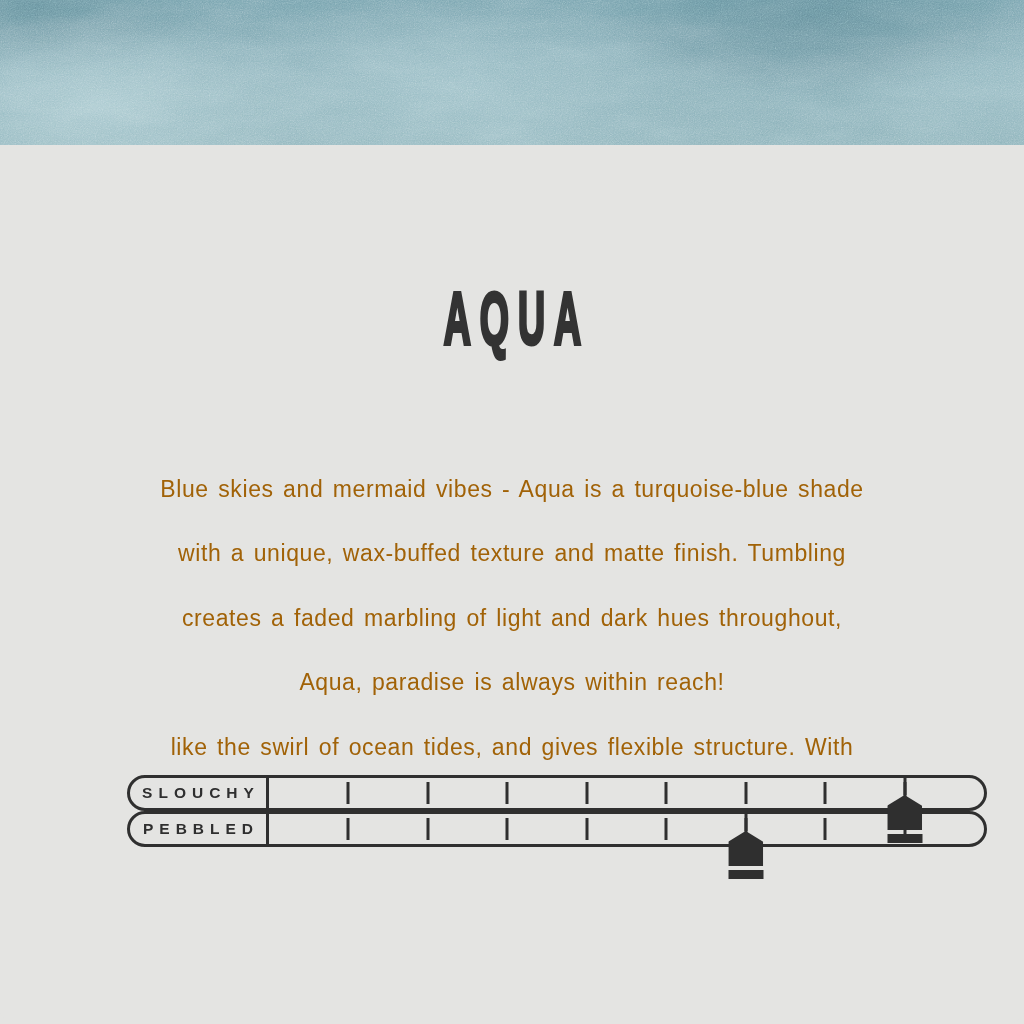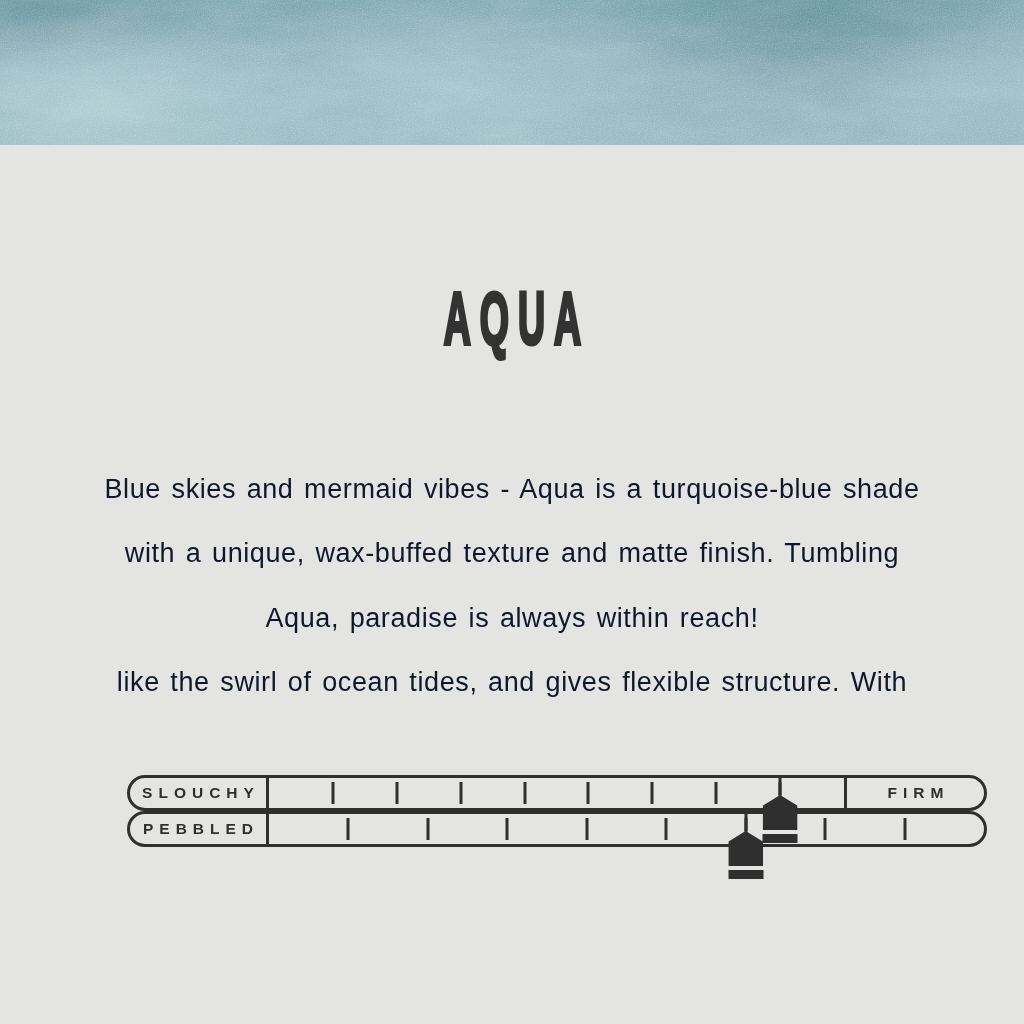--- a/index.html
+++ b/index.html
@@ -33,23 +33,23 @@
     color: #333333; -webkit-text-stroke: 4px #333333;
     letter-spacing: 18px; padding-left: 18px;
     transform: scaleX(0.5); transform-origin: 50% 50%;
     white-space: nowrap;
   }
 
   
   .description { margin-top: 50px; }
   .desc-line {
     text-align: center;
-    font-size: 27px; line-height: 64.5px;
+    font-size: 23px; line-height: 64.5px;
     letter-spacing: 0.6px; word-spacing: 2.5px;
-    color: #0f172a;
+    color: #a16207;
     white-space: nowrap;
   }
 
   
   .sliders { position: absolute; left: 0; top: 775px; width: 1024px; padding-left: 45px; }
   .slider { margin-left: 82px; width: 860px; }
   .slider + .slider { }
   .slider-capsule {
     box-sizing: border-box;
     width: 860px; height: 36px;
@@ -102,20 +102,21 @@
     </svg>
   </div>
 
   <div class="title-wrap">
     <h1 class="title">AQUA</h1>
   </div>
 
   <div class="description">
     <div class="desc-line">Blue skies and mermaid vibes - Aqua is a turquoise-blue shade</div>
     <div class="desc-line">with a unique, wax-buffed texture and matte finish. Tumbling</div>
+    <div class="desc-line">creates a faded marbling of light and dark hues throughout,</div>
     <div class="desc-line">Aqua, paradise is always within reach!</div>
     <div class="desc-line">like the swirl of ocean tides, and gives flexible structure. With</div>
   </div>
 
   <div class="sliders">
 
     <div class="slider">
       <div class="slider-capsule">
         <div class="slider-label left">SLOUCHY</div>
         <div class="slider-track">
@@ -126,21 +127,20 @@
             <div class="tick" style="left: 55.5556%;"></div>
             <div class="tick" style="left: 66.6667%;"></div>
             <div class="tick" style="left: 77.7778%;"></div>
             <div class="tick" style="left: 88.8889%;"></div>
             <div class="marker" style="left: 88.8889%;">
               <div class="stem"></div>
               <div class="pent"></div>
               <div class="bar"></div>
             </div>
           </div>
-        <div class="slider-label right">FIRM</div>
       </div>
     </div>
 
     <div class="slider">
       <div class="slider-capsule">
         <div class="slider-label left">PEBBLED</div>
         <div class="slider-track">
             <div class="tick" style="left: 11.1111%;"></div>
             <div class="tick" style="left: 22.2222%;"></div>
             <div class="tick" style="left: 33.3333%;"></div>

